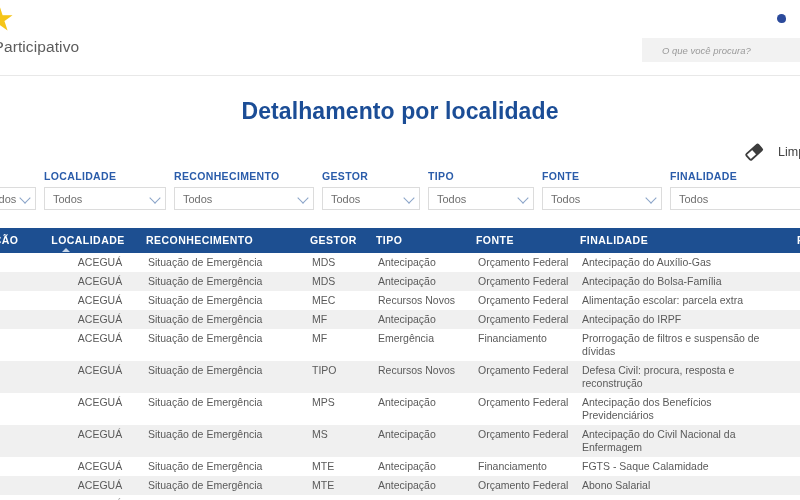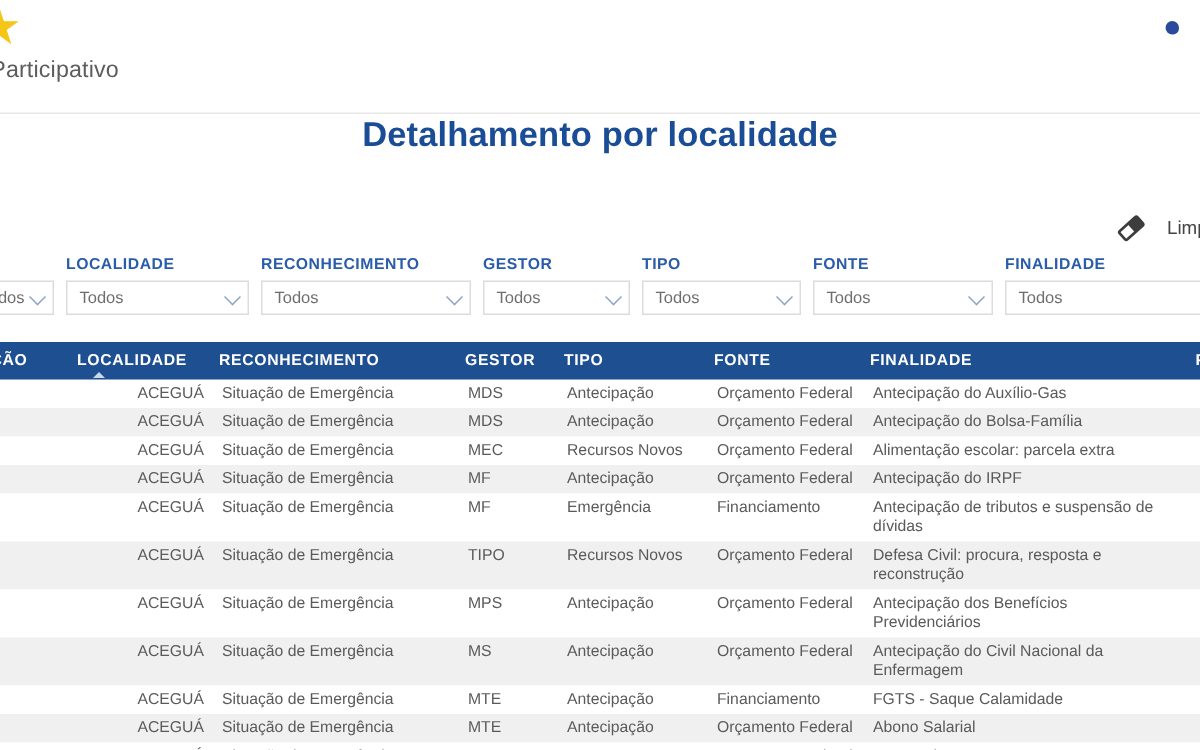--- a/index.html
+++ b/index.html
@@ -63,20 +63,21 @@
     font-family: "Liberation Sans", sans-serif;
     font-size: 9.5px;
     font-style: italic;
     color: #9a9a9a;
   }
   .search-input::placeholder { color: #9a9a9a; font-style: italic; }
 
   
   .page-title {
     text-align: center;
+    margin-top: 22px;
     font-size: 23px;
     font-weight: 700;
     color: #1b4d96;
     letter-spacing: .1px;
   }
 
   
   .clear-filters {
     position: absolute;
     right: 0px; top: 140px;
@@ -184,35 +185,38 @@
 
   .c-acao        { width: 56px; }
   .c-localidade  { width: 108px; text-align: center; }
   .c-reconhec    { width: 164px; text-align: left; }
   .c-gestor      { width: 66px;  text-align: left; }
   .c-tipo        { width: 100px; text-align: left; }
   .c-fonte       { width: 104px; text-align: left; }
   .c-finalidade  { width: 212px; text-align: left; }
   .c-pago        { width: 70px; }
 
-  td.c-localidade { text-align: right; padding-left: 30px; }
+  td.c-localidade { text-align: center; padding-left: 30px; }
 </style>
 </head>
 <body>
 
 <div id="page">
 
   <div class="topbar">
     <div class="logo-mark">★</div>
     <div class="brand-title">il Participativo</div>
 
     <div class="top-right-icon">
       <span class="dot"></span>
     </div>
 
+    <div class="search-box">
+      <input class="search-input" type="text" placeholder="O que você procura?" style="">
+    </div>
   </div>
 
   <div class="page-title">Detalhamento por localidade</div>
 
   <div class="clear-filters">
     <svg class="eraser-icon" viewBox="0 0 24 24">
       <g transform="rotate(-42 12 12)">
         <rect x="4" y="8.5" width="16" height="7.5" rx="1.2" fill="none" stroke="#3d3d3d" stroke-width="1.8"></rect>
         <rect x="12" y="8.5" width="8" height="7.5" fill="#3d3d3d"></rect>
       </g>
@@ -326,21 +330,21 @@
             <td class="c-finalidade">Antecipação do IRPF</td>
             <td class="c-pago"></td>
           </tr>
           <tr class="odd">
             <td class="c-acao"></td>
             <td class="c-localidade">ACEGUÁ</td>
             <td class="c-reconhec">Situação de Emergência</td>
             <td class="c-gestor">MF</td>
             <td class="c-tipo">Emergência</td>
             <td class="c-fonte">Financiamento</td>
-            <td class="c-finalidade">Antecipação de tributos e suspensão de dívidas</td>
+            <td class="c-finalidade">Prorrogação de filtros e suspensão de dívidas</td>
             <td class="c-pago"></td>
           </tr>
           <tr class="even">
             <td class="c-acao"></td>
             <td class="c-localidade">ACEGUÁ</td>
             <td class="c-reconhec">Situação de Emergência</td>
             <td class="c-gestor">TIPO</td>
             <td class="c-tipo">Recursos Novos</td>
             <td class="c-fonte">Orçamento Federal</td>
             <td class="c-finalidade">Defesa Civil: procura, resposta e reconstrução</td>

